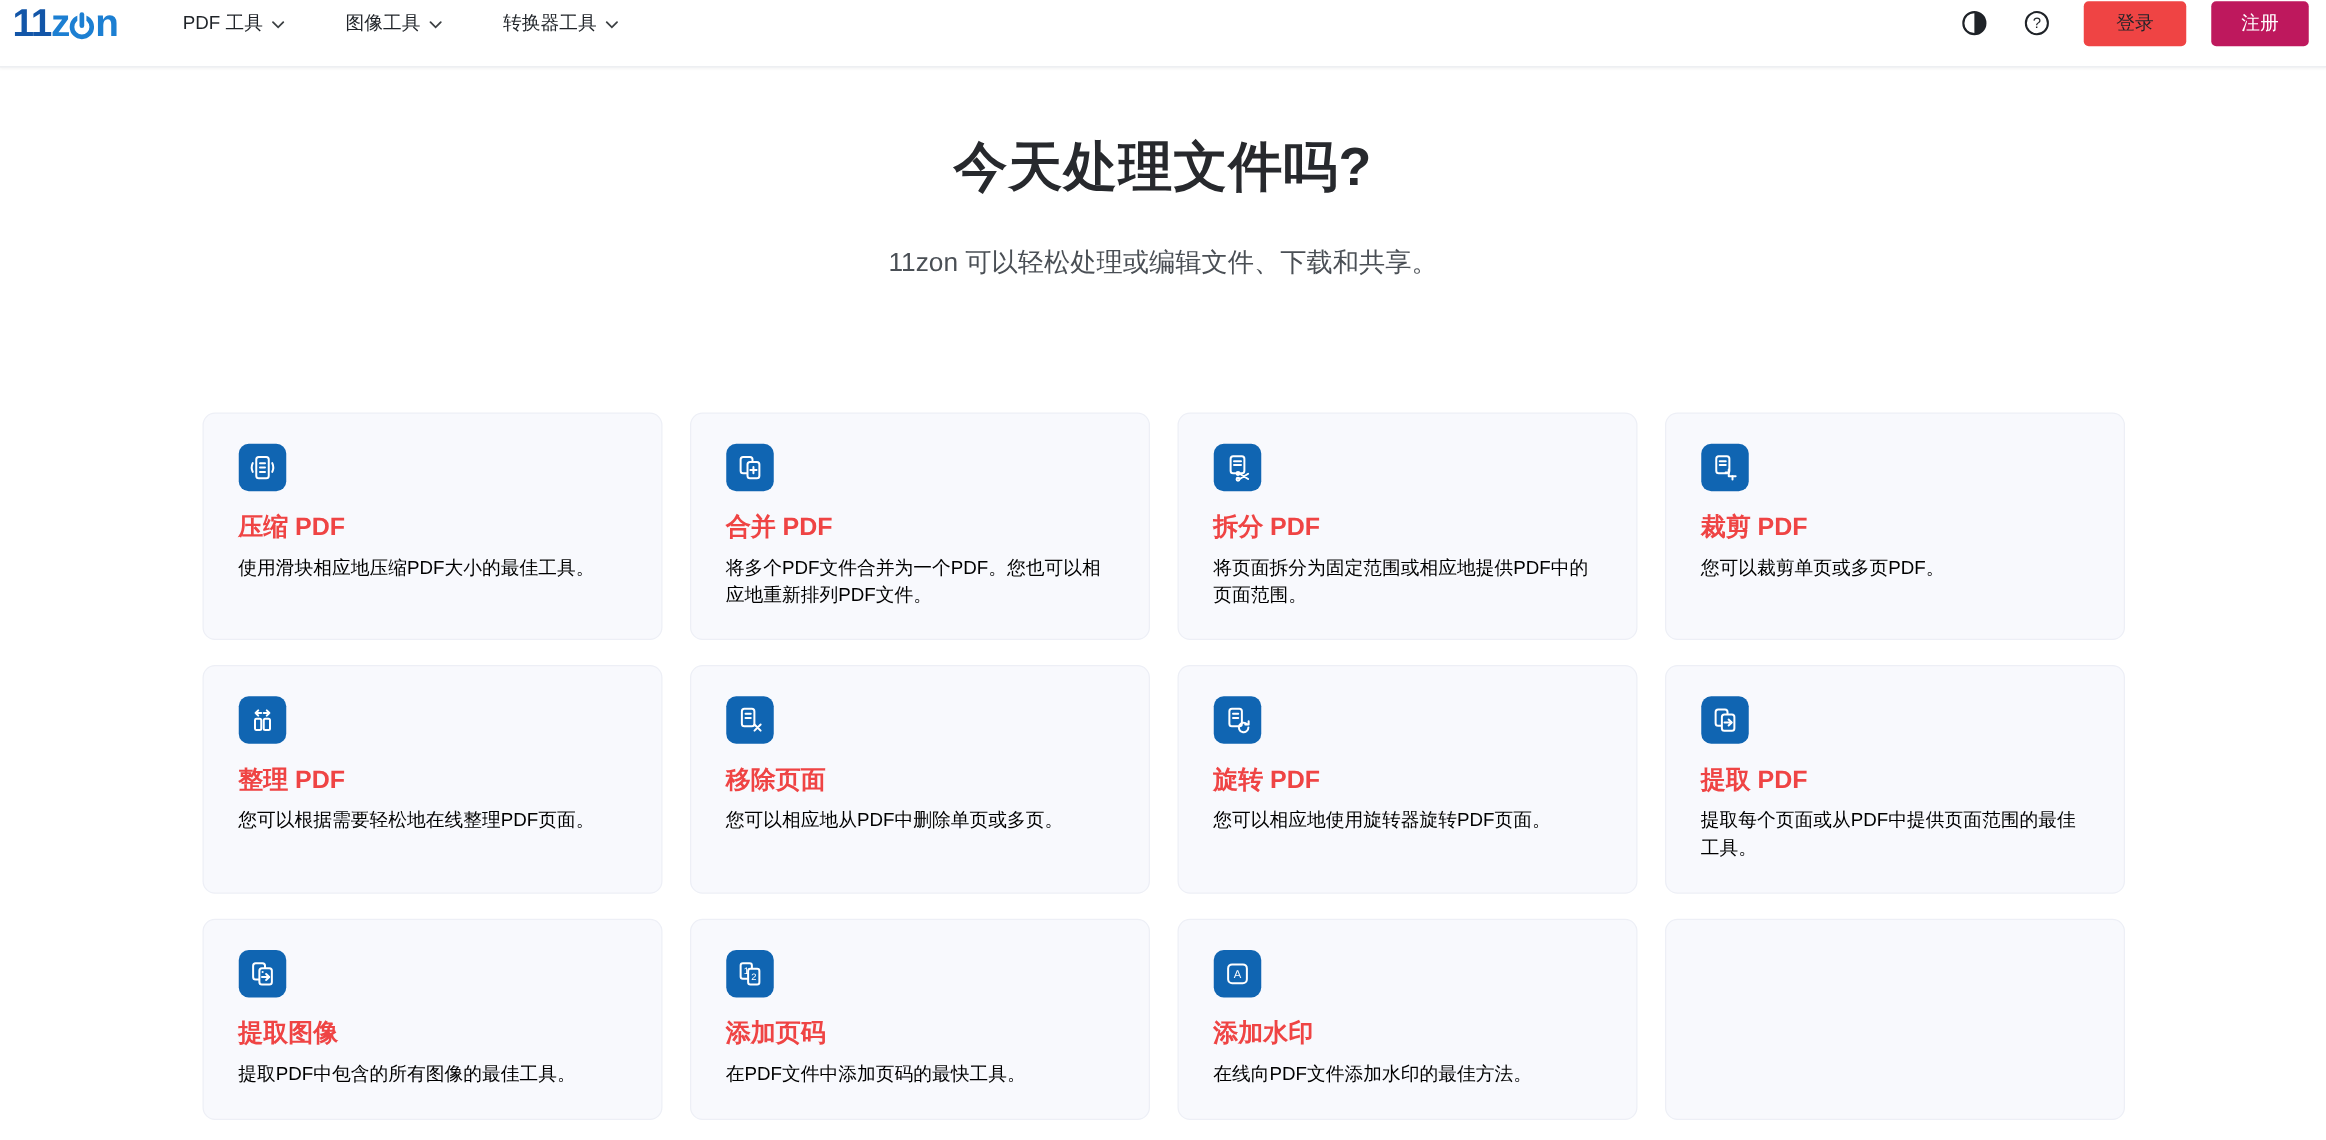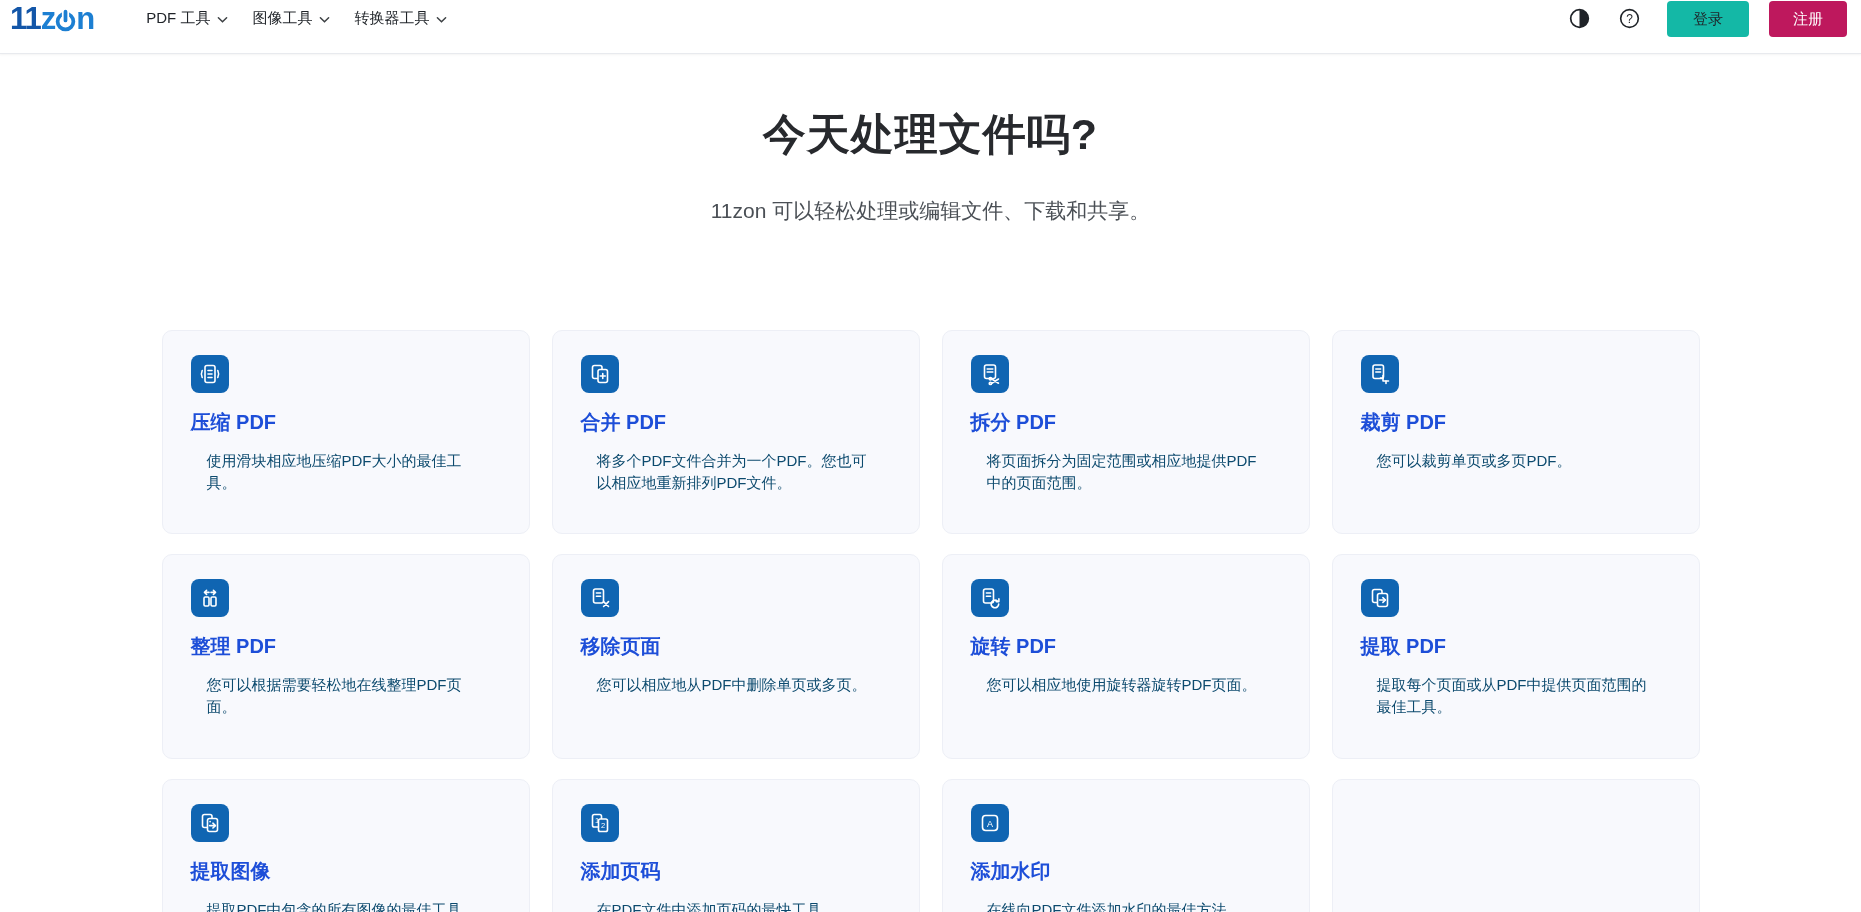--- a/index.html
+++ b/index.html
@@ -22,37 +22,37 @@
   }
   .logo {
     display: flex; align-items: center;
     font-size: 31px; font-weight: 800; letter-spacing: -1px;
     cursor: pointer; line-height: 1; user-select: none;
   }
   .logo .lg-dark  { color: #1356a8; }
   .logo .lg-light { color: #1c7fd2; }
   .logo svg { display: inline-block; margin: 3px -1px 0; }
 
-  .nav { display: flex; gap: 24px; margin-left: 52px; }
+  .nav { display: flex; gap: 48px; margin-left: 52px; }
   .nav-item {
     display: flex; align-items: center; gap: 7px;
     font-size: 15px; color: #1f2328; cursor: pointer;
   }
   .nav-item svg { margin-top: 2px; }
 
   .header-right { margin-left: auto; display: flex; align-items: center; gap: 26px; }
   .icon-btn {
     width: 24px; height: 24px; display: flex; align-items: center; justify-content: center;
     cursor: pointer; background: none; border: none; padding: 0;
   }
   .btn {
     font-size: 15px; border: none; border-radius: 4px; cursor: pointer;
     padding: 9px 26px; font-family: inherit; line-height: 1.2;
   }
-  .btn-light { background: #14b8a6; color: #1f2328; }
+  .btn-light { background: #ef4444; color: #1f2328; }
   .btn-primary { background: #be185d; color: #ffffff; padding: 9px 24px; }
 
   
   .hero { text-align: center; padding-top: 43px; }
   .hero h1 {
     margin: 12px; font-size: 43px; font-weight: 700; color: #27292d;
     letter-spacing: 1px; line-height: 1.2;
   }
   .hero p {
     margin: 37px 0 0; font-size: 21px; color: #4a4f55; line-height: 1.25;
@@ -72,25 +72,25 @@
     cursor: pointer;
   }
   .card-icon {
     width: 38px; height: 38px; border-radius: 8px;
     background: #1065b2;
     display: flex; align-items: center; justify-content: center;
     margin-bottom: 17px;
   }
   .card-icon svg { width: 24px; height: 24px; }
   .card-title {
-    margin: 0 0 10px; font-size: 20px; font-weight: 700; color: #1d4ed8;
+    margin: 0 0 10px; font-size: 20px; font-weight: 700; color: #ef4444;
     line-height: 1.2;
   }
   .card-desc {
-    margin: 16px; font-size: 15px; color: #0c4a6e; line-height: 1.45;
+    margin: 0; font-size: 15px; color: #000000; line-height: 1.45;
   }
 </style>
 </head>
 <body>
 
 <header class="header">
   <div class="logo">
     <span class="lg-dark">11</span>
       <span class="lg-light">z</span>
       <svg width="23" height="27" viewBox="0 0 22 26">

